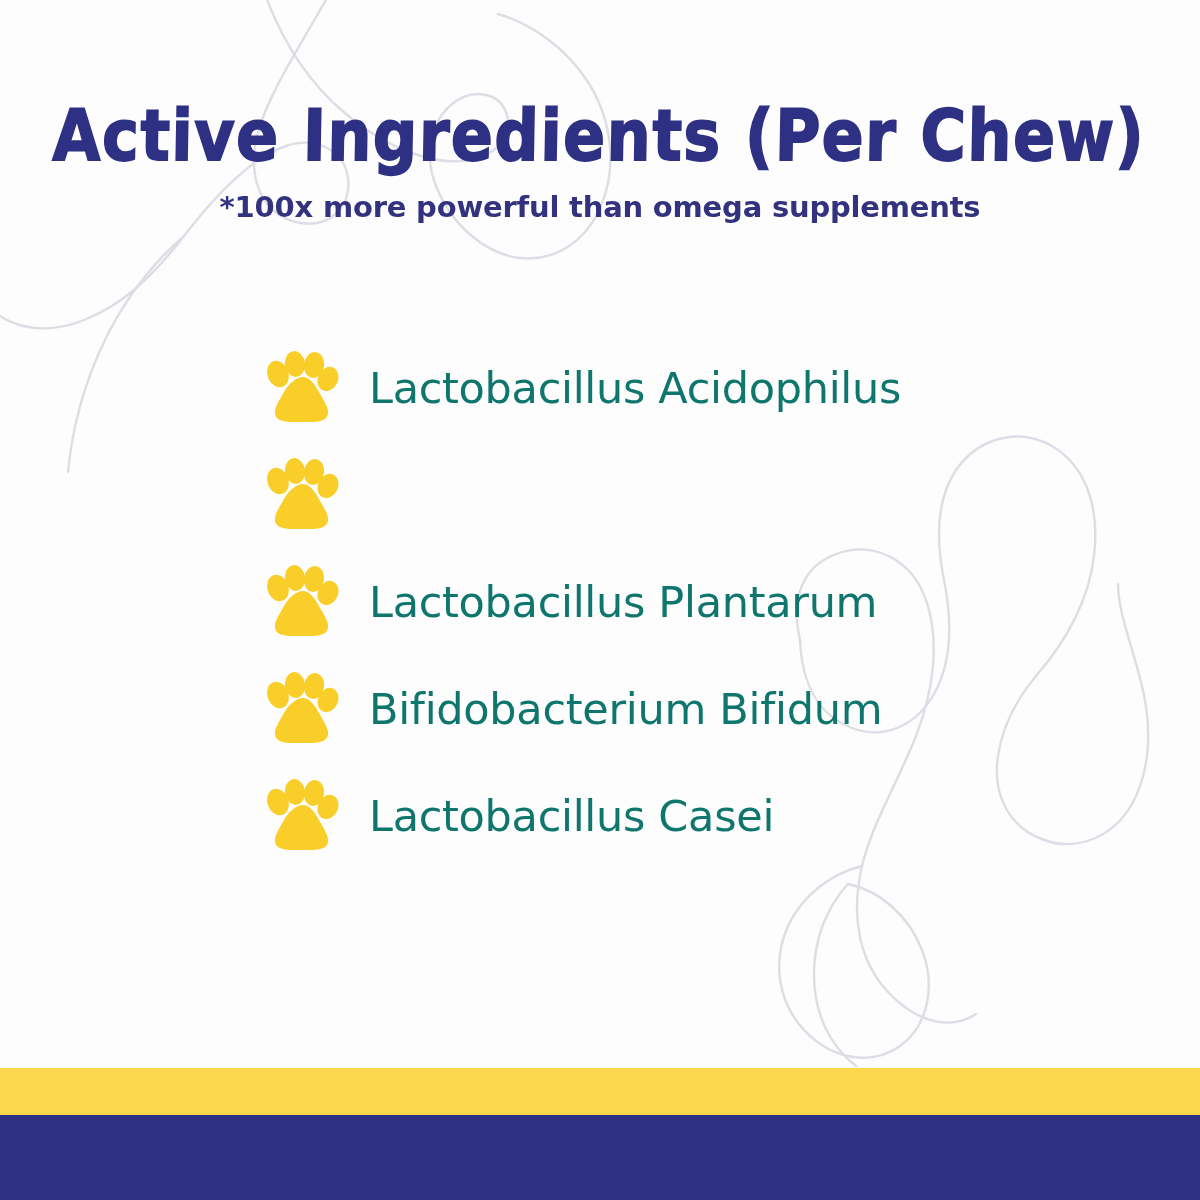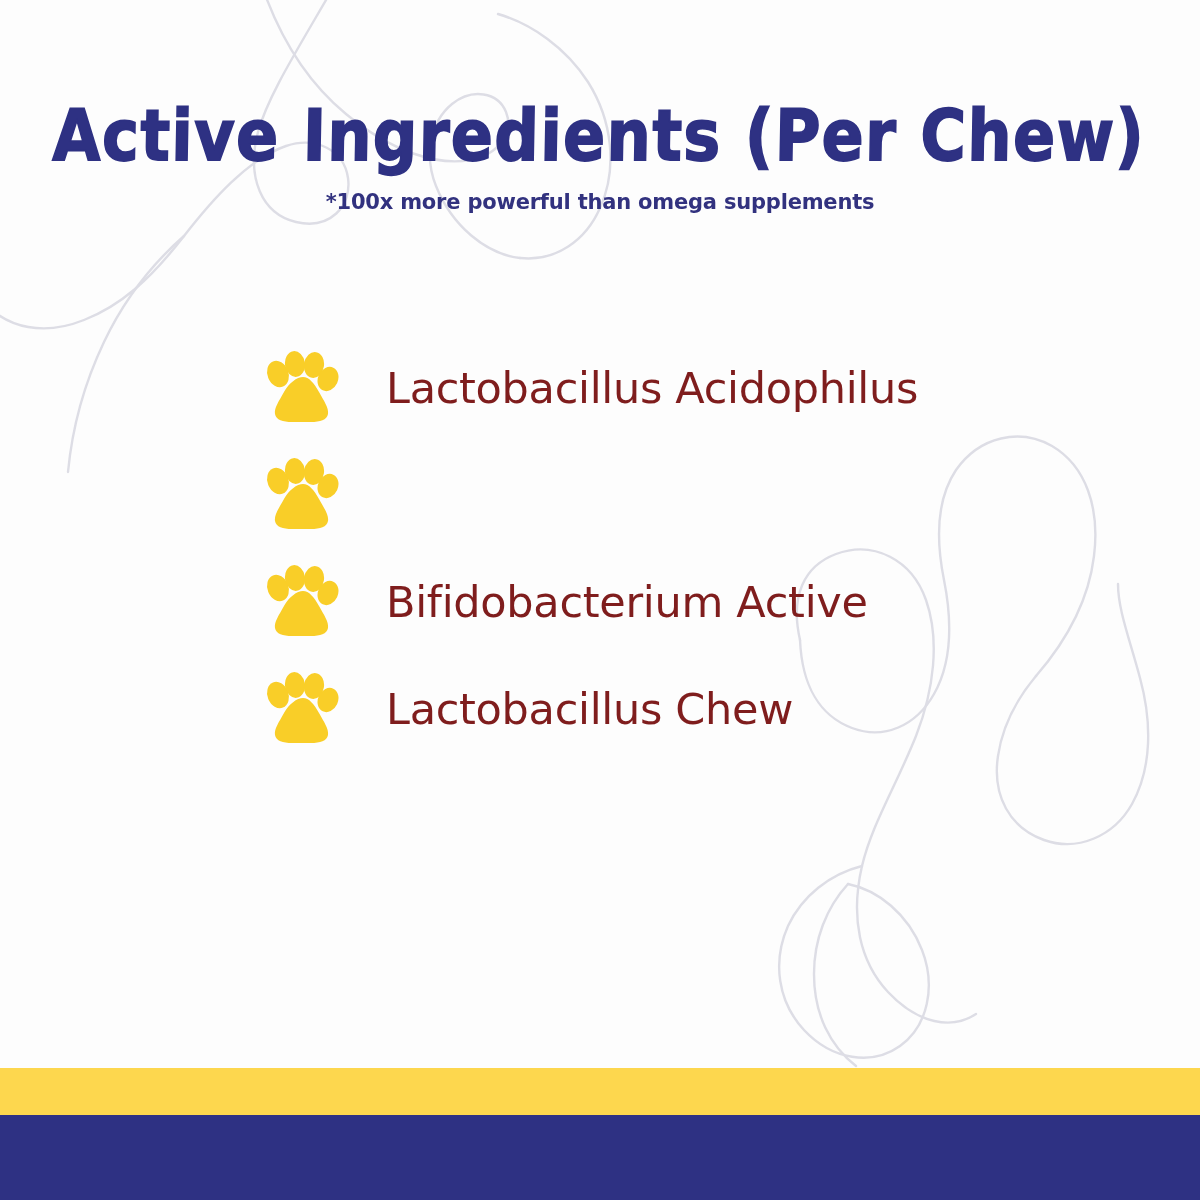--- a/index.html
+++ b/index.html
@@ -57,21 +57,21 @@
     transform: scaleY(1.14) skewX(-1.2deg);
     transform-origin: 50% 50%;
     white-space: nowrap;
   }
 
   .poster-subtitle {
     margin: 0;
     padding-top: 30px;
     font-family: "DejaVu Sans", sans-serif;
     font-weight: 600;
-    font-size: 21px;
+    font-size: 29px;
     letter-spacing: -0.2px;
     color: #32327f;
     white-space: nowrap;
   }
 
   
   .ingredient-list {
     position: absolute;
     left: 262px;
     top: 334px;
@@ -89,26 +89,26 @@
   }
 
   .paw-icon {
     flex: 0 0 auto;
     width: 78px;
     height: 74px;
     display: block;
   }
 
   .ingredient-label {
-    margin-left: 46px;
+    margin-left: 29px;
     font-family: "DejaVu Sans", sans-serif;
     font-weight: 400;
     font-size: 43px;
     letter-spacing: -0.3px;
-    color: #7f1d1d;
+    color: #0f766e;
     white-space: nowrap;
   }
 
   
   .bar-yellow {
     position: absolute;
     left: 0;
     top: 1068px;
     width: 1200px;
     height: 47px;
@@ -192,49 +192,63 @@
           <ellipse cx="33" cy="13" rx="10" ry="13" transform="rotate(-8 33 13)"></ellipse>
           <ellipse cx="52" cy="14" rx="10" ry="13" transform="rotate(9 52 14)"></ellipse>
           <ellipse cx="66" cy="28" rx="10" ry="12.5" transform="rotate(25 66 28)"></ellipse>
           <path d="M41,26 C47,26 52,32 57,41 C62,50 67,57 66,63
                    C65,69 58,71 49,71 L30,71 C21,71 14,69 13,63
                    C12,57 17,50 22,41 C27,32 35,26 41,26 Z"></path>
         </g>
       </svg>
     </li>
 
-
-    <li class="ingredient-item">
-      <svg class="paw-icon" viewBox="0 0 78 74" xmlns="http://www.w3.org/2000/svg">
-        <g fill="#f9ce28">
-          <ellipse cx="16" cy="23" rx="10.5" ry="13.5" transform="rotate(-22 16 23)"></ellipse>
-          <ellipse cx="33" cy="13" rx="10" ry="13" transform="rotate(-8 33 13)"></ellipse>
-          <ellipse cx="52" cy="14" rx="10" ry="13" transform="rotate(9 52 14)"></ellipse>
-          <ellipse cx="66" cy="28" rx="10" ry="12.5" transform="rotate(25 66 28)"></ellipse>
-          <path d="M41,26 C47,26 52,32 57,41 C62,50 67,57 66,63
-                   C65,69 58,71 49,71 L30,71 C21,71 14,69 13,63
-                   C12,57 17,50 22,41 C27,32 35,26 41,26 Z"></path>
-        </g>
-      </svg>
-      <span class="ingredient-label">Bifidobacterium Active</span>
-    </li>
-
-    <li class="ingredient-item">
-      <svg class="paw-icon" viewBox="0 0 78 74" xmlns="http://www.w3.org/2000/svg">
-        <g fill="#f9ce28">
-          <ellipse cx="16" cy="23" rx="10.5" ry="13.5" transform="rotate(-22 16 23)"></ellipse>
-          <ellipse cx="33" cy="13" rx="10" ry="13" transform="rotate(-8 33 13)"></ellipse>
-          <ellipse cx="52" cy="14" rx="10" ry="13" transform="rotate(9 52 14)"></ellipse>
-          <ellipse cx="66" cy="28" rx="10" ry="12.5" transform="rotate(25 66 28)"></ellipse>
-          <path d="M41,26 C47,26 52,32 57,41 C62,50 67,57 66,63
-                   C65,69 58,71 49,71 L30,71 C21,71 14,69 13,63
-                   C12,57 17,50 22,41 C27,32 35,26 41,26 Z"></path>
-        </g>
-      </svg>
-      <span class="ingredient-label">Lactobacillus Chew</span>
+    <li class="ingredient-item">
+      <svg class="paw-icon" viewBox="0 0 78 74" xmlns="http://www.w3.org/2000/svg">
+        <g fill="#f9ce28">
+          <ellipse cx="16" cy="23" rx="10.5" ry="13.5" transform="rotate(-22 16 23)"></ellipse>
+          <ellipse cx="33" cy="13" rx="10" ry="13" transform="rotate(-8 33 13)"></ellipse>
+          <ellipse cx="52" cy="14" rx="10" ry="13" transform="rotate(9 52 14)"></ellipse>
+          <ellipse cx="66" cy="28" rx="10" ry="12.5" transform="rotate(25 66 28)"></ellipse>
+          <path d="M41,26 C47,26 52,32 57,41 C62,50 67,57 66,63
+                   C65,69 58,71 49,71 L30,71 C21,71 14,69 13,63
+                   C12,57 17,50 22,41 C27,32 35,26 41,26 Z"></path>
+        </g>
+      </svg>
+      <span class="ingredient-label">Lactobacillus Plantarum</span>
+    </li>
+
+    <li class="ingredient-item">
+      <svg class="paw-icon" viewBox="0 0 78 74" xmlns="http://www.w3.org/2000/svg">
+        <g fill="#f9ce28">
+          <ellipse cx="16" cy="23" rx="10.5" ry="13.5" transform="rotate(-22 16 23)"></ellipse>
+          <ellipse cx="33" cy="13" rx="10" ry="13" transform="rotate(-8 33 13)"></ellipse>
+          <ellipse cx="52" cy="14" rx="10" ry="13" transform="rotate(9 52 14)"></ellipse>
+          <ellipse cx="66" cy="28" rx="10" ry="12.5" transform="rotate(25 66 28)"></ellipse>
+          <path d="M41,26 C47,26 52,32 57,41 C62,50 67,57 66,63
+                   C65,69 58,71 49,71 L30,71 C21,71 14,69 13,63
+                   C12,57 17,50 22,41 C27,32 35,26 41,26 Z"></path>
+        </g>
+      </svg>
+      <span class="ingredient-label">Bifidobacterium Bifidum</span>
+    </li>
+
+    <li class="ingredient-item">
+      <svg class="paw-icon" viewBox="0 0 78 74" xmlns="http://www.w3.org/2000/svg">
+        <g fill="#f9ce28">
+          <ellipse cx="16" cy="23" rx="10.5" ry="13.5" transform="rotate(-22 16 23)"></ellipse>
+          <ellipse cx="33" cy="13" rx="10" ry="13" transform="rotate(-8 33 13)"></ellipse>
+          <ellipse cx="52" cy="14" rx="10" ry="13" transform="rotate(9 52 14)"></ellipse>
+          <ellipse cx="66" cy="28" rx="10" ry="12.5" transform="rotate(25 66 28)"></ellipse>
+          <path d="M41,26 C47,26 52,32 57,41 C62,50 67,57 66,63
+                   C65,69 58,71 49,71 L30,71 C21,71 14,69 13,63
+                   C12,57 17,50 22,41 C27,32 35,26 41,26 Z"></path>
+        </g>
+      </svg>
+      <span class="ingredient-label">Lactobacillus Casei</span>
     </li>
 
   </ul>
 
   <div class="bar-yellow"></div>
   <div class="bar-navy"></div>
 
 </div>
 
 </body></html>

